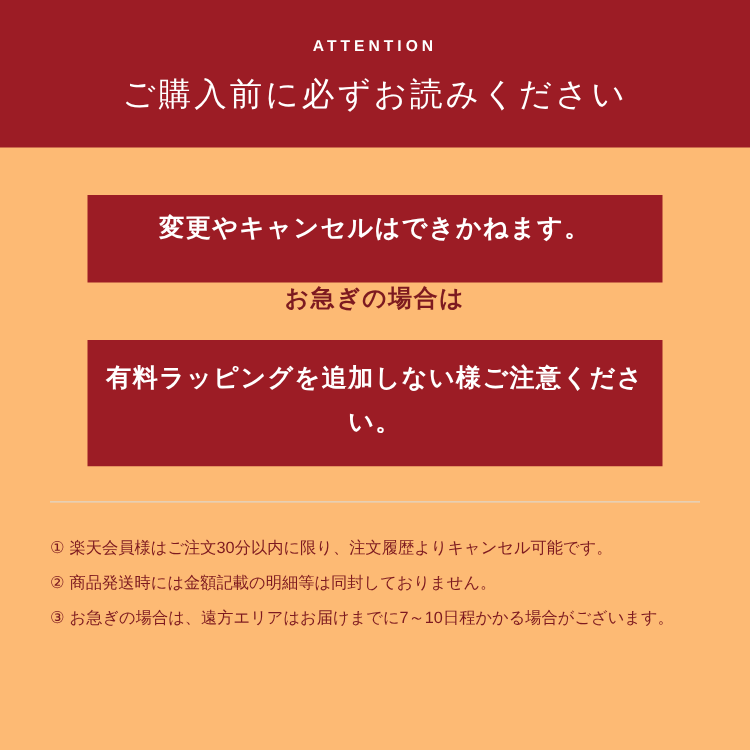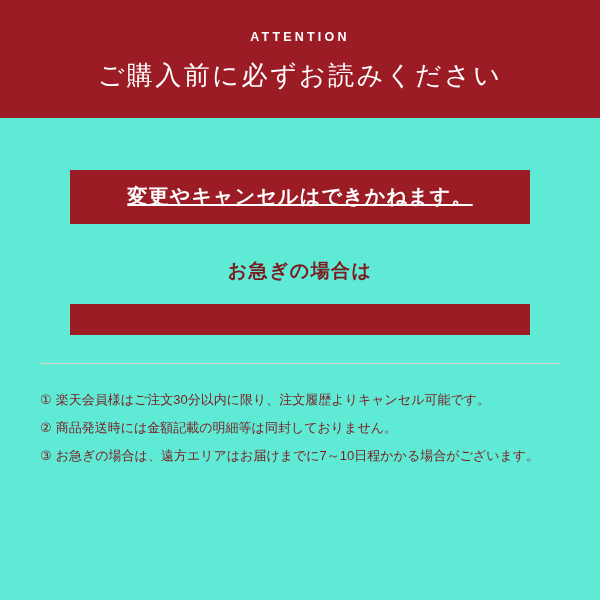--- a/index.html
+++ b/index.html
@@ -11,21 +11,21 @@
     height: 600px;
     font-family: "Liberation Sans", sans-serif;
     background: #faf6f0;
     overflow: hidden;
   }
 
   .page {
     width: 600px;
     height: 600px;
     box-sizing: border-box;
-    background: #5eead4;
+    background: #fdba74;
     display: flex;
     flex-direction: column;
     position: relative;
   }
 
   
   .header {
     background: #9c1c25;
     color: #ffffff;
     height: 118px;
@@ -71,28 +71,26 @@
     background: #9c1c25;
     color: #ffffff;
     width: 460px;
     box-sizing: border-box;
     text-align: center;
     font-weight: bold;
     letter-spacing: 1.2px;
   }
 
   .band-1 {
-    margin-top: 20px;
-    padding: 13px 0 14px;
+    margin-top: 6px;
+    padding: 13px 0 30px;
     font-size: 20px;
-    text-decoration: underline;
   }
 
   .sub-head {
-    margin-top: 34px;
     color: #7d1a20;
     font-size: 19px;
     font-weight: bold;
     letter-spacing: 1.4px;
     text-align: center;
   }
 
   .band-2 {
     margin-top: 20px;
     padding: 14px 0 17px;
@@ -137,20 +135,21 @@
   </div>
 
   <div class="body">
 
 
     <div class="band band-1">変更やキャンセルはできかねます。</div>
 
     <div class="sub-head">お急ぎの場合は</div>
 
     <div class="band band-2">
+      <span class="l2">有料ラッピングを追加しない様ご注意ください。</span>
     </div>
 
     <div class="divider"></div>
 
     <div class="notes">
       <div class="note-item">
         <span class="note-marker">①</span>
         <span class="note-text">楽天会員様はご注文30分以内に限り、注文履歴よりキャンセル可能です。</span>
       </div>
       <div class="note-item">

